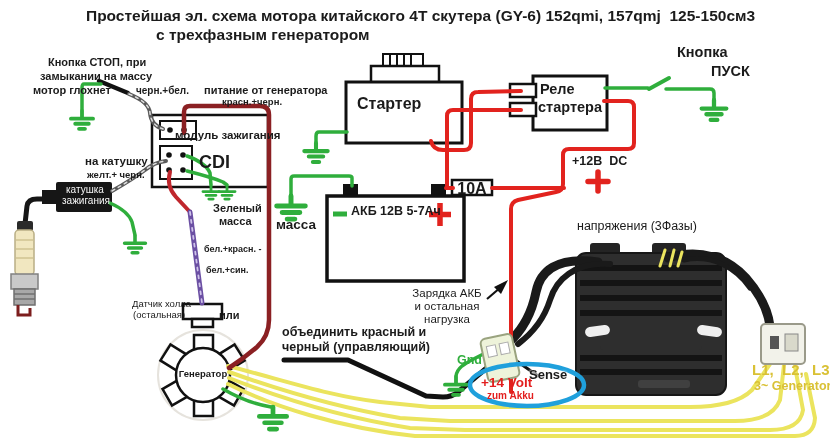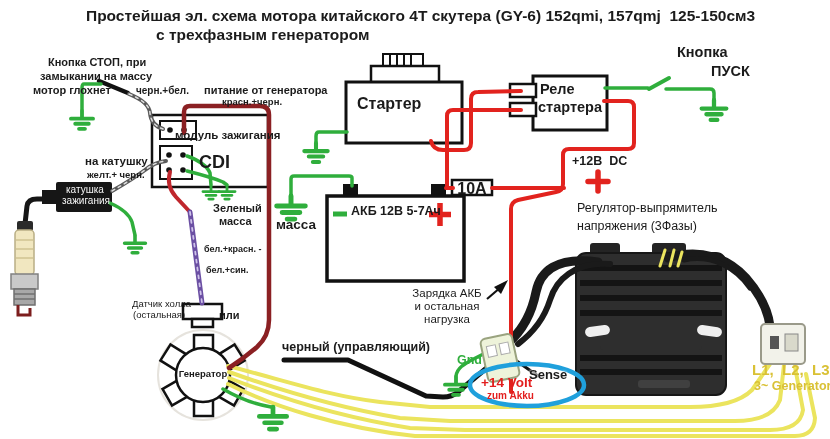--- a/index.html
+++ b/index.html
@@ -217,36 +217,36 @@
 <div class="lbl" style="left:219px;top:216px;font-size:11px;">масса</div>
 
 <div class="lbl" style="left:204px;top:245px;font-size:9px;">бел.+красн. -</div>
 <div class="lbl" style="left:219px;top:268px;font-size:11px;margin-top:42px;">или</div>
 <div class="lbl" style="left:206px;top:266px;font-size:9px;">бел.+син.</div>
 
 <div class="lbl" style="left:132px;top:299px;font-size:9.5px;font-weight:normal;">Датчик холла</div>
 <div class="lbl" style="left:133px;top:310px;font-size:9.5px;font-weight:normal;">(остальная)</div>
 
 <div class="lbl ctr" style="left:174px;top:369px;width:58px;font-size:9.5px;">Генератор</div>
+<div class="lbl" style="left:282px;top:326px;font-size:12.5px;">объединить красный и</div>
 <div class="lbl" style="left:282px;top:341px;font-size:12.5px;">черный (управляющий)</div>
 
 <div class="lbl" style="left:357px;top:96px;font-size:16px;">Стартер</div>
 
 <div class="lbl" style="left:540px;top:82px;font-size:14.5px;">Реле</div>
 <div class="lbl" style="left:538px;top:100px;font-size:14.5px;">стартера</div>
 
 <div class="lbl" style="left:677px;top:45px;font-size:14.5px;">Кнопка</div>
 <div class="lbl" style="left:678px;top:64px;font-size:14.5px;margin-left:33px;">ПУСК</div>
 
 <div class="lbl" style="left:276px;top:218px;font-size:13.5px;">масса</div>
 <div class="lbl" style="left:351px;top:205px;font-size:12.5px;">АКБ 12В 5-7Ач</div>
 <div class="lbl ctr" style="left:452px;top:181px;width:40px;font-size:16px;">10А</div>
 <div class="lbl" style="left:572px;top:155px;font-size:12.5px;">+12В  DC</div>
 
-<div class="lbl" style="left:577px;top:202px;font-size:12.5px;font-weight:normal;">Регулятор-выпрямитель</div>
 <div class="lbl" style="left:577px;top:220px;font-size:12.5px;font-weight:normal;">напряжения (3Фазы)</div>
 
 <div class="lbl ctr" style="left:393px;top:288px;width:108px;font-size:11.5px;font-weight:normal;">Зарядка АКБ</div>
 <div class="lbl ctr" style="left:393px;top:301px;width:108px;font-size:11.5px;font-weight:normal;">и остальная</div>
 <div class="lbl ctr" style="left:393px;top:314px;width:108px;font-size:11.5px;font-weight:normal;">нагрузка</div>
 
 <div class="lbl grn" style="left:457px;top:354px;font-size:12.5px;">Gnd</div>
 <div class="lbl" style="left:529px;top:368px;font-size:13px;text-shadow:0 0 3px #fff,0 0 3px #fff;">Sense</div>
 <div class="lbl red" style="left:481px;top:376px;font-size:13.5px;">+14 Volt</div>
 <div class="lbl red" style="left:487px;top:391px;font-size:10px;">zum Akku</div>

